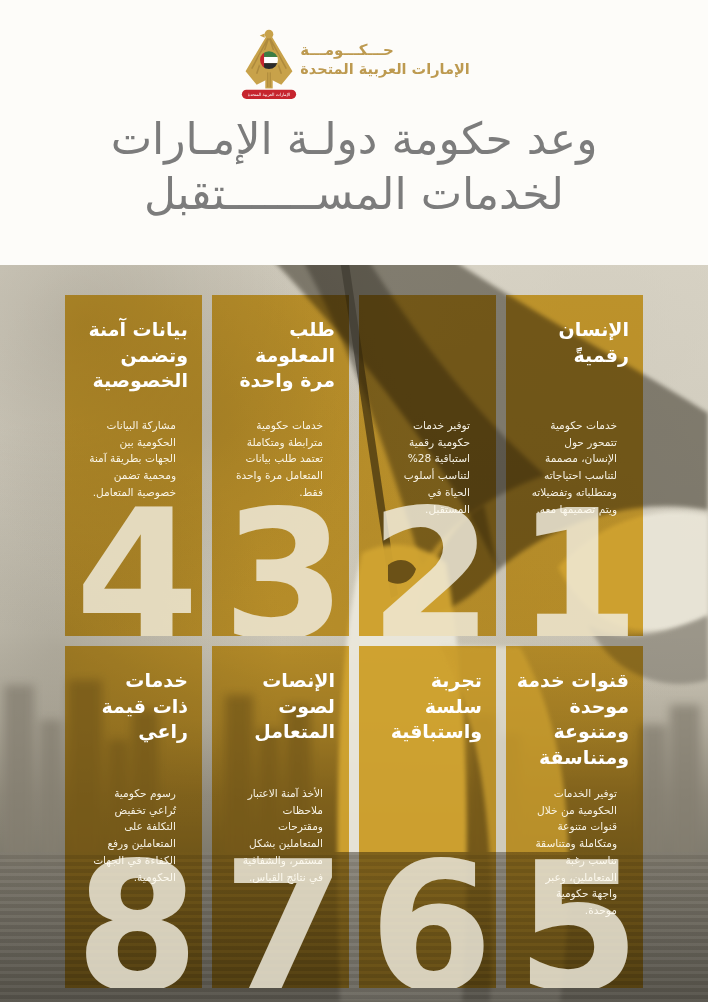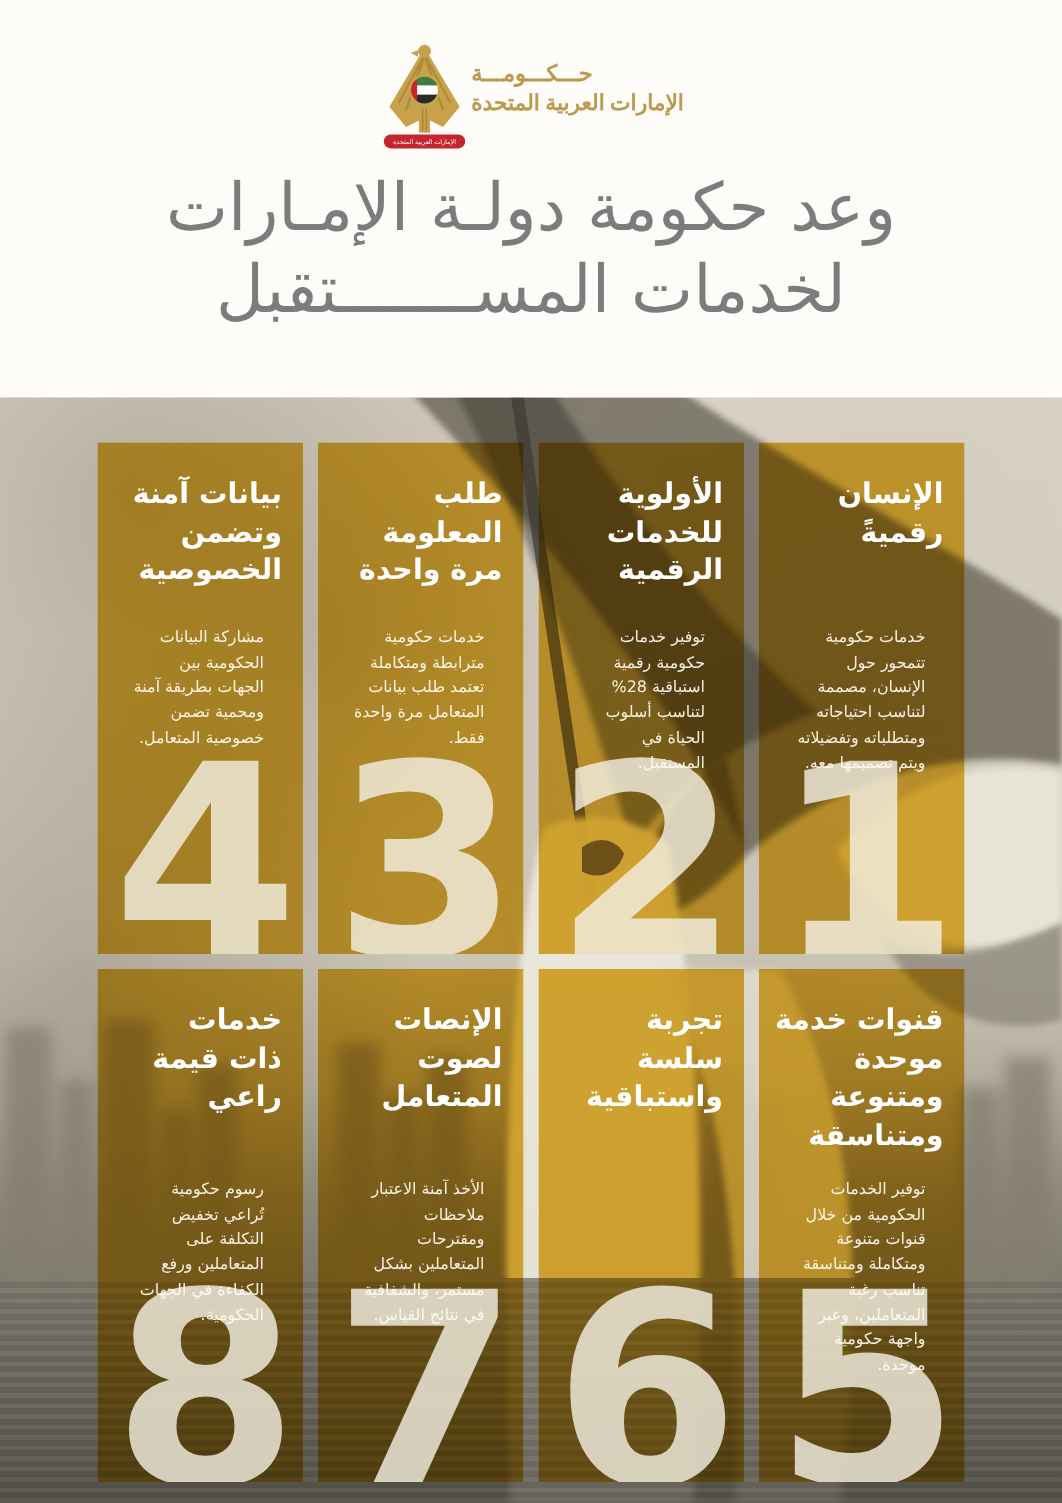--- a/index.html
+++ b/index.html
@@ -5,21 +5,21 @@
   html,body{margin:0;padding:0;background:#e9e7e2;}
   .poster{
     position:relative; width:708px; height:1002px; margin:0 auto;
     background:#fdfcf9; overflow:hidden;
     font-family:"DejaVu Sans", sans-serif;
   }
   
   .logo-row{
     position:absolute; top:28px; left:0; right:0;
     display:flex; flex-direction:row-reverse; justify-content:center;
-    align-items:flex-start; font-family:Liberation Serif, serif;
+    align-items:flex-start; 
   }
   .logo-text{ text-align:left; color:#bd9a50; direction:rtl; padding-top:13px;}
   .logo-text .l1{ font-weight:bold; font-size:15px; line-height:1.25; }
   .logo-text .l2{ font-weight:bold; font-size:14.5px; line-height:1.3; }
   .page-title{
     position:absolute; top:112px; left:0; right:0;
     text-align:center; direction:rtl;
     color:#7c7c7c; font-weight:normal; font-size:44px; line-height:1.24;
     white-space:pre-line; letter-spacing:0;
   }
@@ -166,23 +166,20 @@
       <div class="gold"></div>
       <div class="num">1</div>
       <h3>الإنسان
 رقميةً</h3>
       <p>خدمات حكومية تتمحور حول الإنسان، مصممة لتناسب احتياجاته ومتطلباته وتفضيلاته ويتم تصميمها معه.</p>
     </article>
 
     <article class="card row1">
       <div class="gold"></div>
       <div class="num">2</div>
-      <h3>الأولوية
-للخدمات
-الرقمية</h3>
       <p>توفير خدمات حكومية رقمية استباقية 28% لتناسب أسلوب الحياة في المستقبل.</p>
     </article>
 
     <article class="card row1">
       <div class="gold"></div>
       <div class="num">3</div>
       <h3>طلب
 المعلومة
 مرة واحدة</h3>
       <p>خدمات حكومية مترابطة ومتكاملة تعتمد طلب بيانات المتعامل مرة واحدة فقط.</p>

